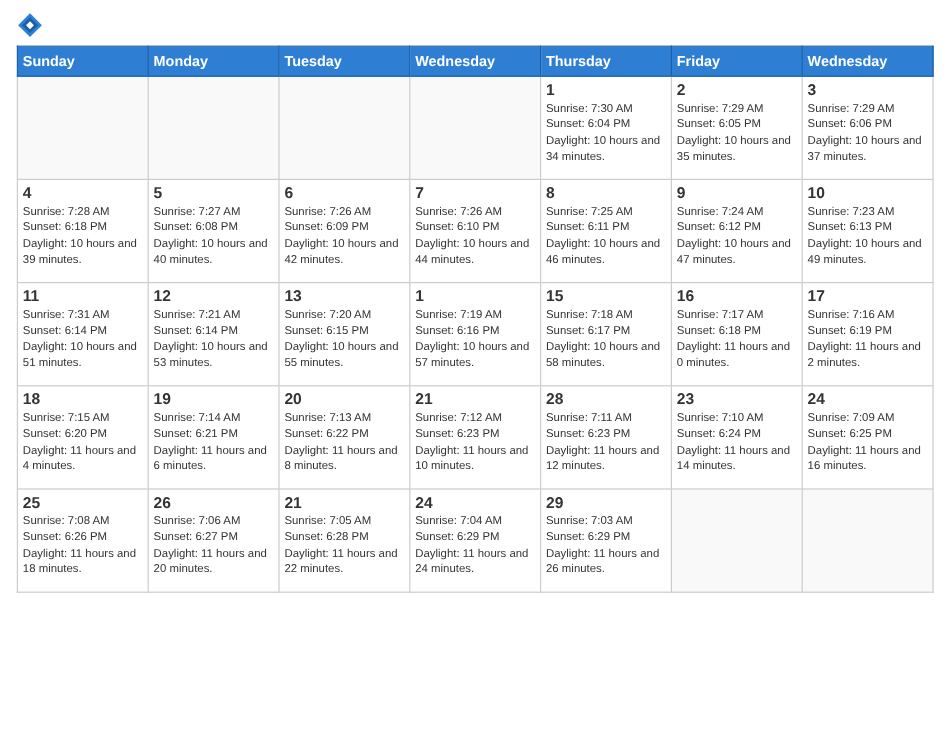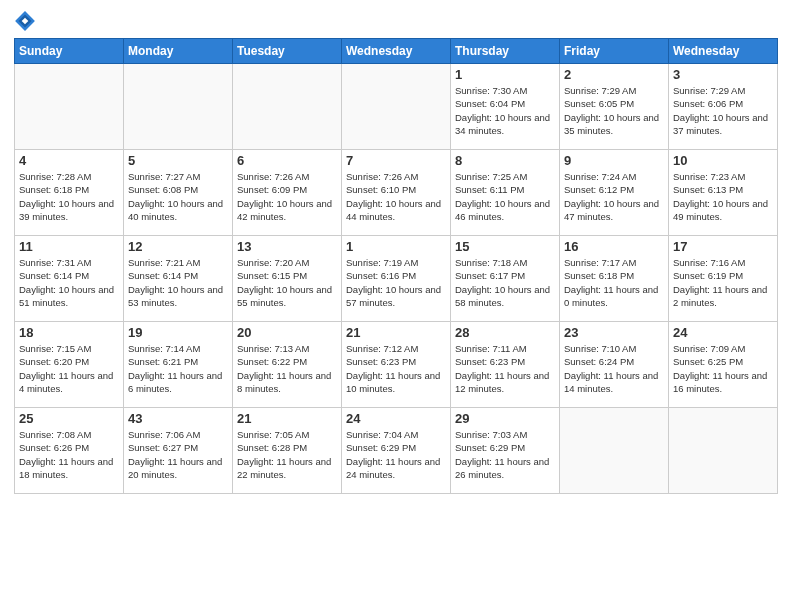--- a/index.html
+++ b/index.html
@@ -307,21 +307,21 @@
         </tr>
         <tr>
           <td>
             <div class="day-number">25</div>
             <div class="day-info">Sunrise: 7:08 AM
 Sunset: 6:26 PM
 Daylight: 11 hours
 and 18 minutes.</div>
           </td>
           <td>
-            <div class="day-number">43</div>
+            <div class="day-number">26</div>
             <div class="day-info">Sunrise: 7:06 AM
 Sunset: 6:27 PM
 Daylight: 11 hours
 and 20 minutes.</div>
           </td>
           <td>
             <div class="day-number">21</div>
             <div class="day-info">Sunrise: 7:05 AM
 Sunset: 6:28 PM
 Daylight: 11 hours

